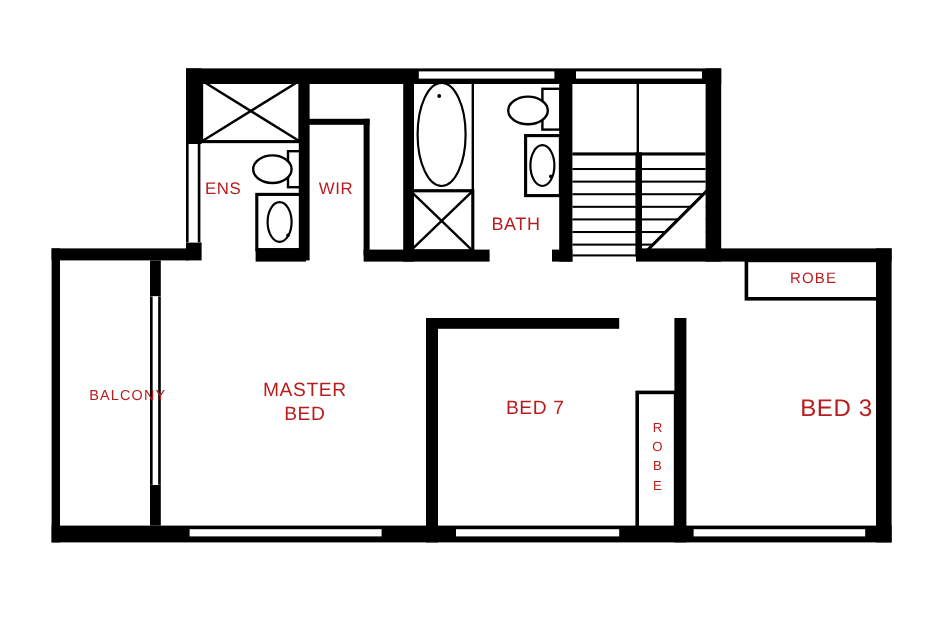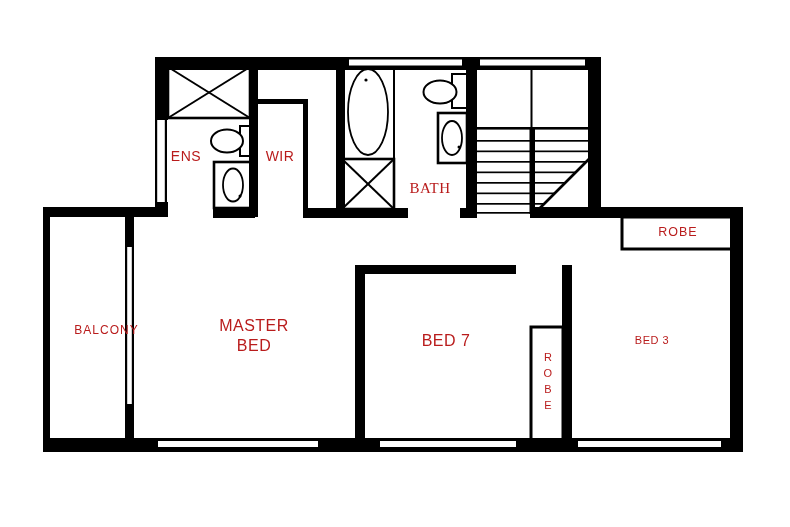--- a/index.html
+++ b/index.html
@@ -15,22 +15,22 @@
     position:absolute;
     transform:translate(-50%,-50%);
     color:#b91c1c;
     white-space:nowrap;
     text-align:center;
     letter-spacing:0.5px;
     line-height:1.25;
   }
   .lbl-master{font-size:16px;line-height:20px;}
   .lbl-bed2{font-size:16px;}
-  .lbl-bed3{font-size:11px;}
-  .lbl-bath{font-size:15px;font-family:Liberation Serif, serif;}
+  .lbl-bed3{font-size:20px;margin-left:45px;}
+  .lbl-bath{font-size:15px;}
   .lbl-ens,.lbl-wir{font-size:14px;}
   .lbl-balcony{font-size:12px;letter-spacing:1px;padding-left:39px;}
   .lbl-robe-top{font-size:12.5px;letter-spacing:1px;}
   .lbl-robe-vert{
     font-size:11px;
     writing-mode:vertical-lr;
     text-orientation:upright;
     letter-spacing:4px;
   }
 </style>

